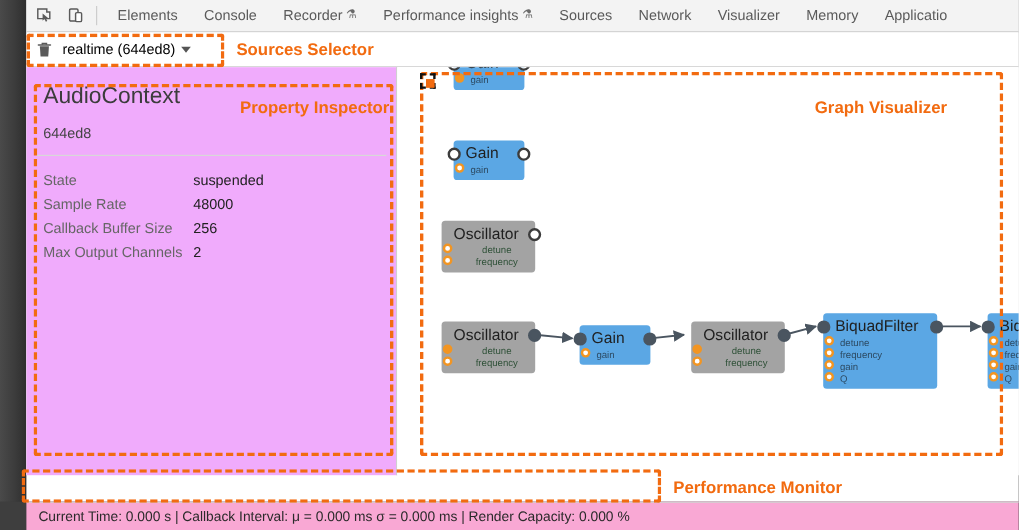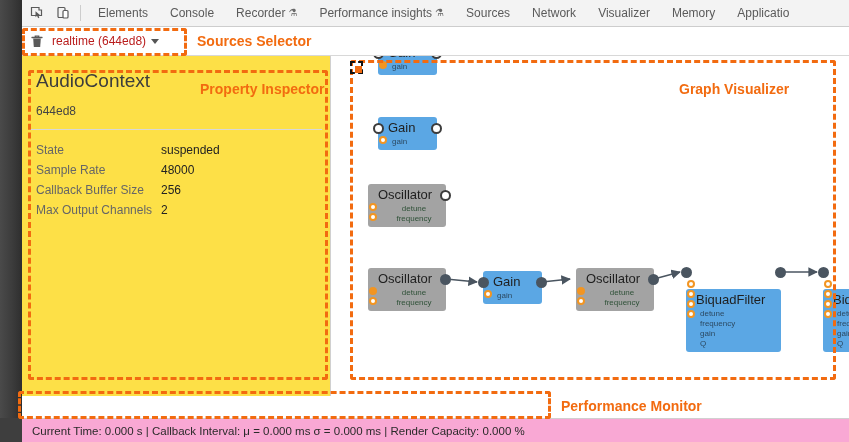--- a/index.html
+++ b/index.html
@@ -49,32 +49,32 @@
   .tab .warn{font-size:10px;color:#6a6a6a;}
 
   
   .ctx-row{
     position:relative;height:28px;background:#ffffff;
     border-bottom:1px solid #d8d8d8;display:flex;align-items:center;
   }
   .ctx-inner{display:flex;align-items:center;padding-left:8px;gap:8px;}
   .trash{width:14px;height:15px;position:relative;flex:0 0 auto;}
   .ctx-select{
-    font-size:12px;color:#b91c1c;display:flex;align-items:center;gap:5px;
+    font-size:12px;color:#000000;display:flex;align-items:center;gap:5px;
     background:transparent;border:none;justify-content:flex-end;
   }
   .caret{
     width:0;height:0;border-left:4px solid transparent;
     border-right:4px solid transparent;border-top:5px solid #555;
   }
 
   
   .main{position:relative;height:340px;display:flex;background:#fff;}
   .inspector{
-    width:308px;flex:0 0 auto;background:#fde047;border-right:1px solid #d0d0d0;
+    width:308px;flex:0 0 auto;background:#f0abfc;border-right:1px solid #d0d0d0;
     position:relative;
   }
   .insp-title{
     font-size:19px;color:#3c3c3c;padding:14px 0 0 14px;font-weight:400;
   }
   .insp-id{font-size:12px;color:#444;padding:12px 0 0 14px;}
   .insp-rule{
     height:1px;background:#d8d8d8;margin:11px 8px 0 8px;
   }
   .prop-table{padding:10px 0 0 14px;}
@@ -87,21 +87,21 @@
     position:relative;flex:1 1 auto;background:#fff;overflow:hidden;
   }
   .graph-canvas{position:absolute;left:0;top:0;width:100%;height:100%;}
   .node{position:absolute;}
   .node-box{
     position:relative;border-radius:3px;box-sizing:border-box;
     padding:2px 0 3px 0;
   }
   .node-osc{background:#a3a3a3;text-align:center;}
   .node-gain{background:#5ba7e4;}
-  .node-biquad{background:#5ba7e4;margin-top:28px;}
+  .node-biquad{background:#5ba7e4;}
   .node-title{
     font-size:13px;color:#1f1f1f;padding:1px 22px 1px 10px;
     line-height:16px;white-space:nowrap;
   }
   .node-param{
     font-size:8px;color:#2c4a63;padding-left:14px;line-height:10px;
     white-space:nowrap;
   }
   .node-osc .node-param{color:#2f5138;}
   

